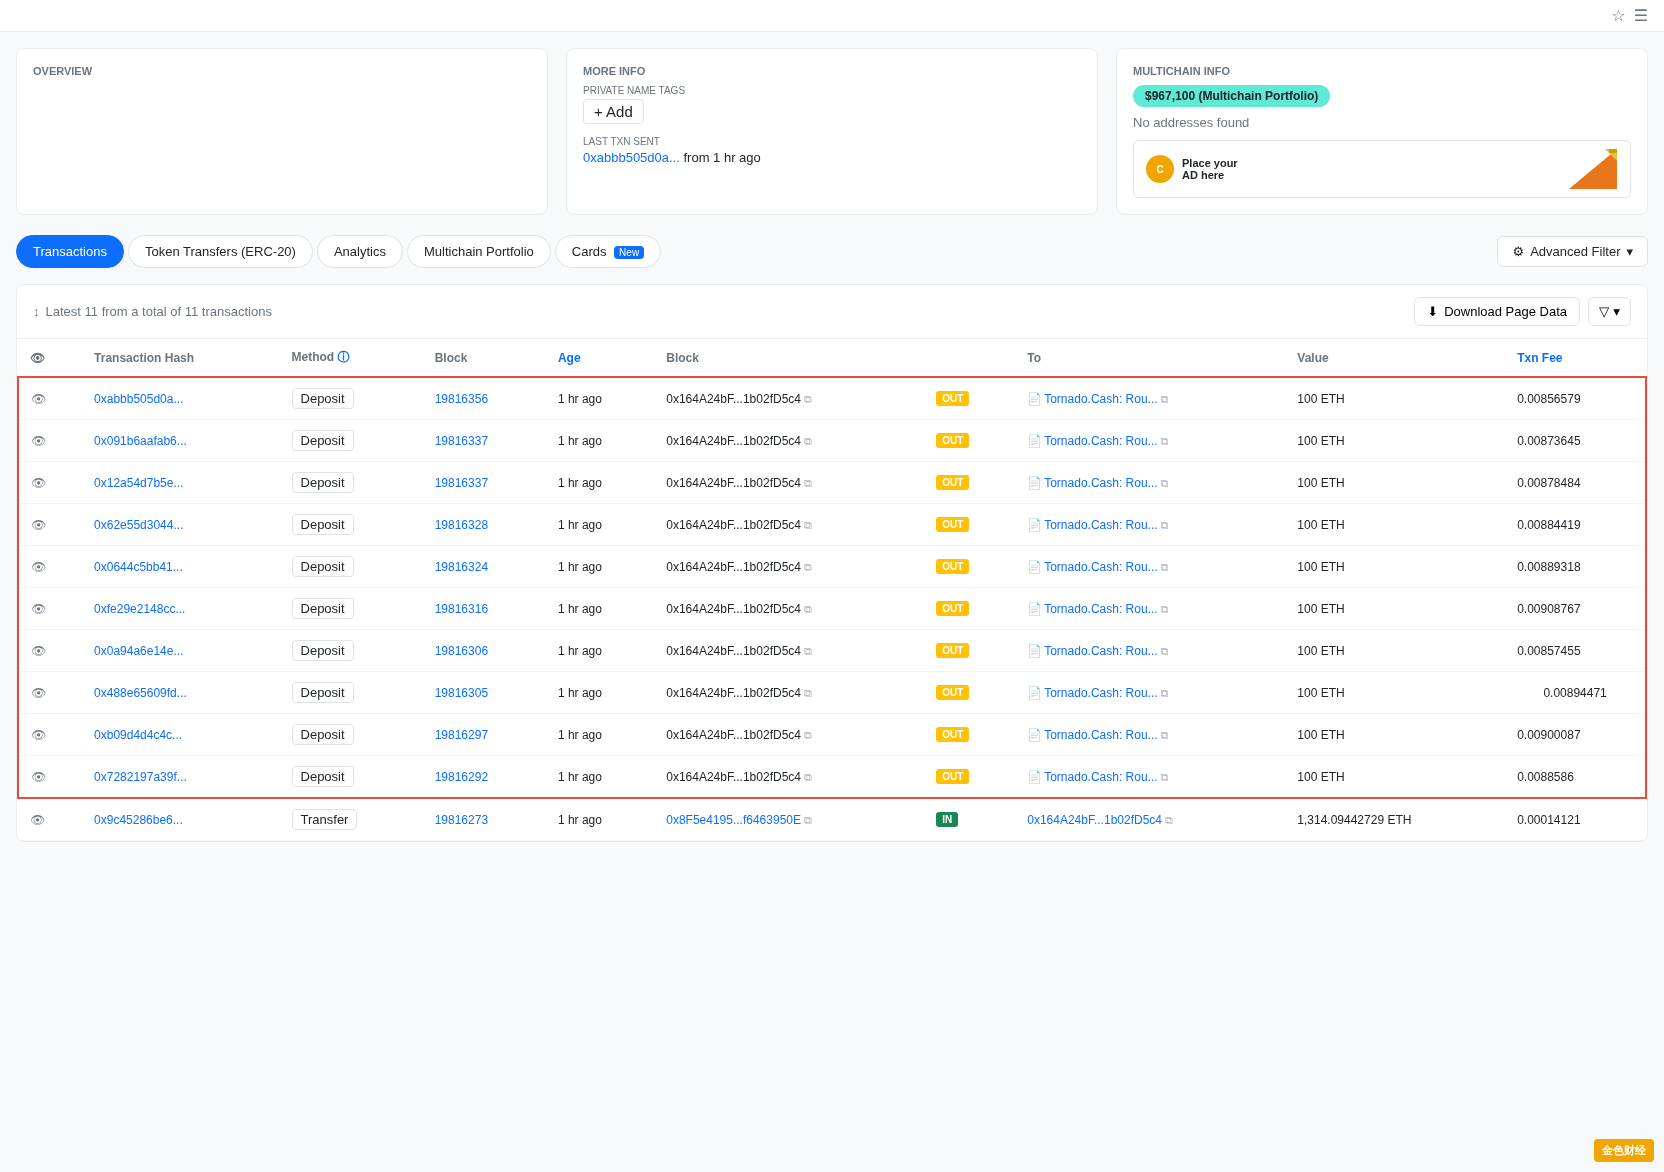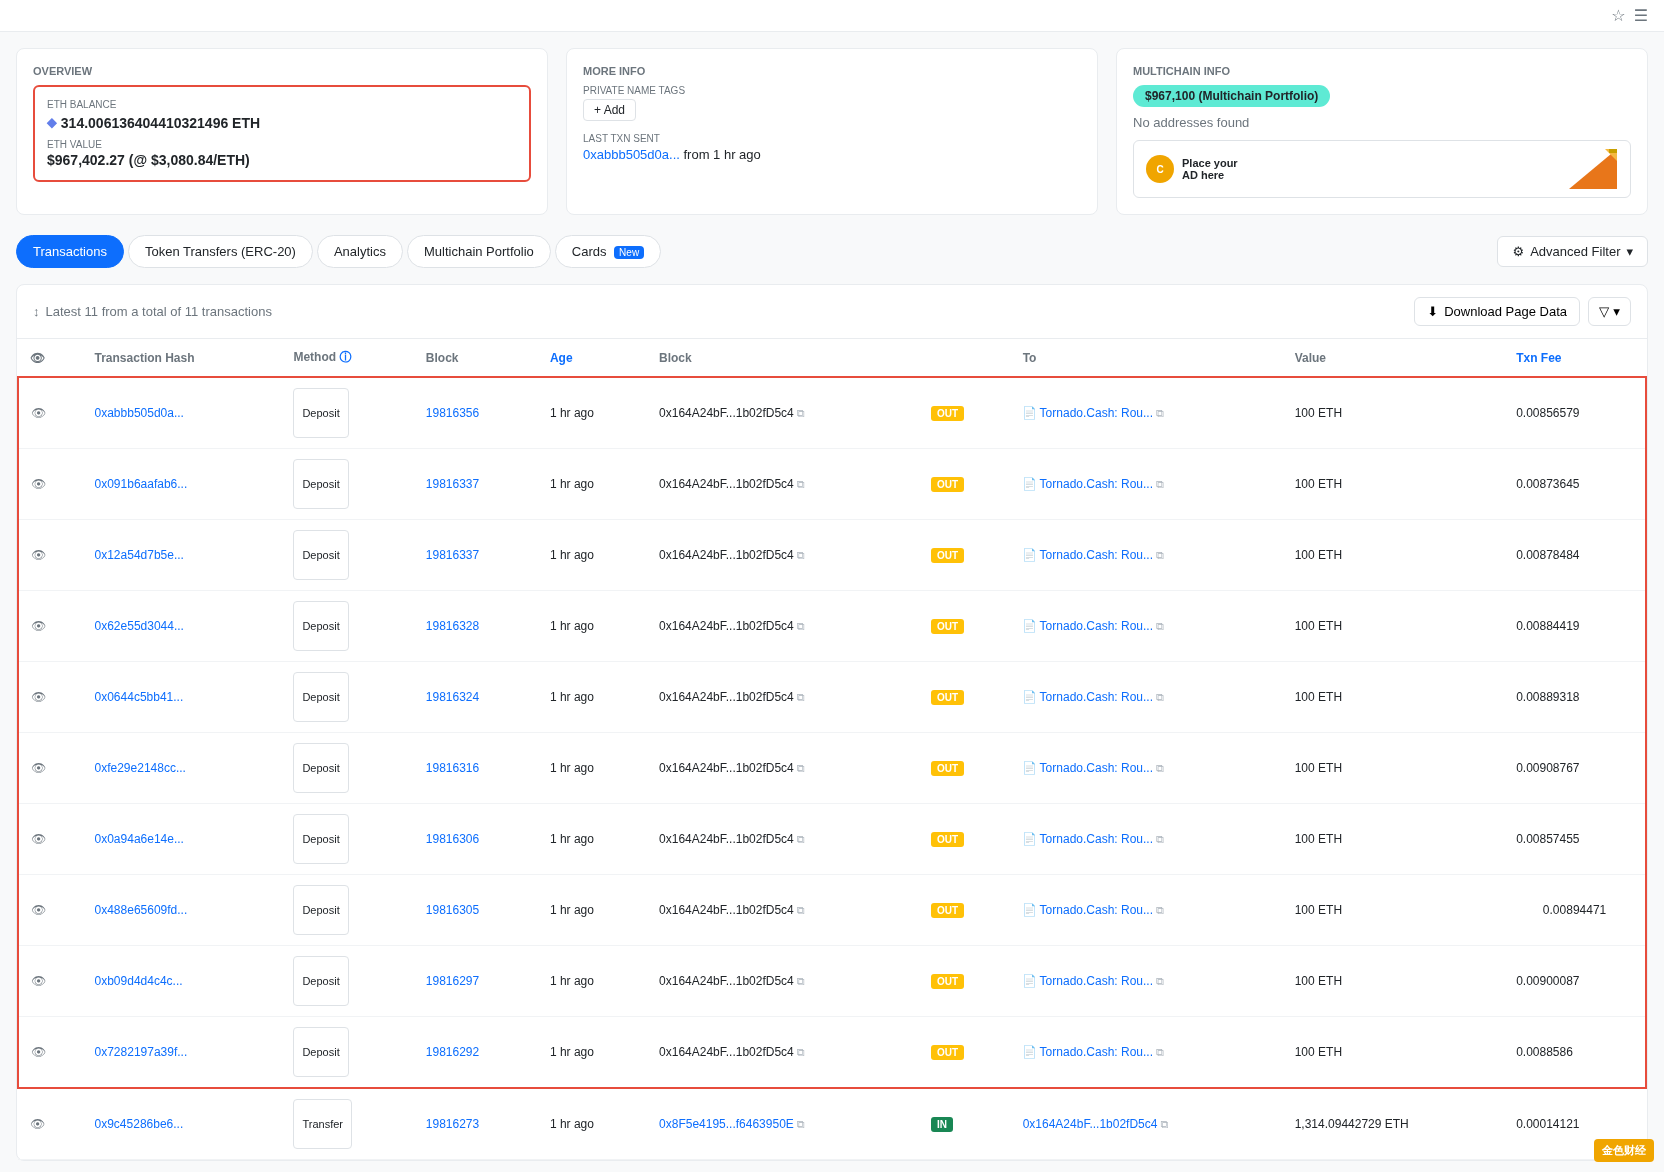--- a/index.html
+++ b/index.html
@@ -19,21 +19,21 @@
     .eth-balance-label { font-size: 10px; color: #6c757d; text-transform: uppercase; margin-bottom: 4px; }
     .eth-balance-value { font-size: 14px; font-weight: 600; color: #212529; display: flex; align-items: center; gap: 4px; }
     .eth-icon { color: #627eea; }
     .eth-value-label { font-size: 10px; color: #6c757d; text-transform: uppercase; margin-top: 8px; margin-bottom: 2px; }
     .eth-value-amount { font-size: 14px; font-weight: 600; }
     
     .info-row { display: flex; flex-direction: column; gap: 12px; }
     .info-item-label { font-size: 10px; color: #6c757d; text-transform: uppercase; margin-bottom: 3px; }
     .info-item-value { font-size: 13px; }
     .info-item-value a { color: #0d6efd; text-decoration: none; }
-    .add-btn { display: inline-flex; align-items: center; gap: 4px; border: 1px solid #dee2e6; border-radius: 4px; padding: 3px 10px; font-size: 12px; cursor: pointer; background: #fff; color: #212529; }
+    .add-btn { display: inline-flex; align-items: center; gap: 4px; border: 1px solid #dee2e6; border-radius: 4px; padding: 3px 10px; font-size: 15px; cursor: pointer; background: #fff; color: #212529; }
     
     .multichain-badge { display: inline-block; background: #5eead4; border-radius: 20px; padding: 4px 12px; font-size: 12px; font-weight: 600; margin-bottom: 8px; }
     .no-addr { font-size: 13px; color: #6c757d; margin-bottom: 10px; }
     .ad-banner { display: flex; align-items: center; gap: 8px; border: 1px solid #dee2e6; border-radius: 6px; padding: 8px 12px; margin-top: 8px; }
     .coinzilla-logo { width: 28px; height: 28px; background: #f0a500; border-radius: 50%; display: flex; align-items: center; justify-content: center; font-size: 10px; font-weight: bold; color: #fff; }
     .ad-text { font-size: 12px; font-weight: 600; }
     .ad-triangle { width: 50px; height: 40px; margin-left: auto; }
     
     
     .tabs-row { display: flex; align-items: center; gap: 4px; margin-bottom: 16px; flex-wrap: wrap; }
@@ -53,21 +53,21 @@
     .filter-icon-btn { border: 1px solid #dee2e6; border-radius: 6px; padding: 6px 10px; cursor: pointer; background: #fff; display: flex; align-items: center; gap: 4px; }
     
     
     .data-table { width: 100%; border-collapse: collapse; }
     .data-table th { padding: 10px 12px; text-align: left; font-size: 12px; font-weight: 600; color: #6c757d; border-bottom: 1px solid #e9ecef; white-space: nowrap; }
     .data-table th.blue { color: #0d6efd; }
     .data-table td { padding: 10px 12px; border-bottom: 1px solid #f1f3f5; font-size: 12px; vertical-align: middle; white-space: nowrap; }
     
     .eye-icon { color: #6c757d; cursor: pointer; }
     .tx-hash { color: #0d6efd; text-decoration: none; font-size: 12px; }
-    .method-badge { display: inline-block; border: 1px solid #dee2e6; border-radius: 4px; padding: 18px 8px; font-size: 11px; color: #212529; background: #fff; }
+    .method-badge { display: inline-block; border: 1px solid #dee2e6; border-radius: 4px; padding: 2px 8px; font-size: 13px; color: #212529; background: #fff; }
     .block-link { color: #0d6efd; text-decoration: none; }
     .out-badge { display: inline-block; background: #ffc107; color: #fff; font-size: 10px; font-weight: 700; padding: 2px 6px; border-radius: 3px; }
     .in-badge { display: inline-block; background: #198754; color: #fff; font-size: 10px; font-weight: 700; padding: 2px 6px; border-radius: 3px; }
     .copy-icon { color: #adb5bd; cursor: pointer; margin-left: 3px; font-size: 11px; }
     .from-addr { color: #212529; font-size: 12px; }
     .value-cell { font-size: 12px; }
     .fee-cell { font-size: 12px; color: #212529; }
 
     .table-wrapper { position: relative; }
 
@@ -81,29 +81,20 @@
   <span class="top-bar-icon">☆</span>
   <span class="top-bar-icon">☰</span>
 </div>
 
 <div class="main-content">
 
   <div class="cards-row">
 
     <div class="card">
       <div class="card-title">Overview</div>
-      <div class="eth-balance-box">
-        <div class="eth-balance-label">ETH BALANCE</div>
-        <div class="eth-balance-value">
-          <span class="eth-icon">⬥</span>
-          <span>314.006136404410321496 ETH</span>
-        </div>
-        <div class="eth-value-label">ETH VALUE</div>
-        <div class="eth-value-amount">$967,402.27 (@ $3,080.84/ETH)</div>
-      </div>
     </div>
 
     <div class="card">
       <div class="card-title">More Info</div>
       <div class="info-row">
         <div>
           <div class="info-item-label">PRIVATE NAME TAGS</div>
           <button class="add-btn">+ Add</button>
         </div>
         <div>

